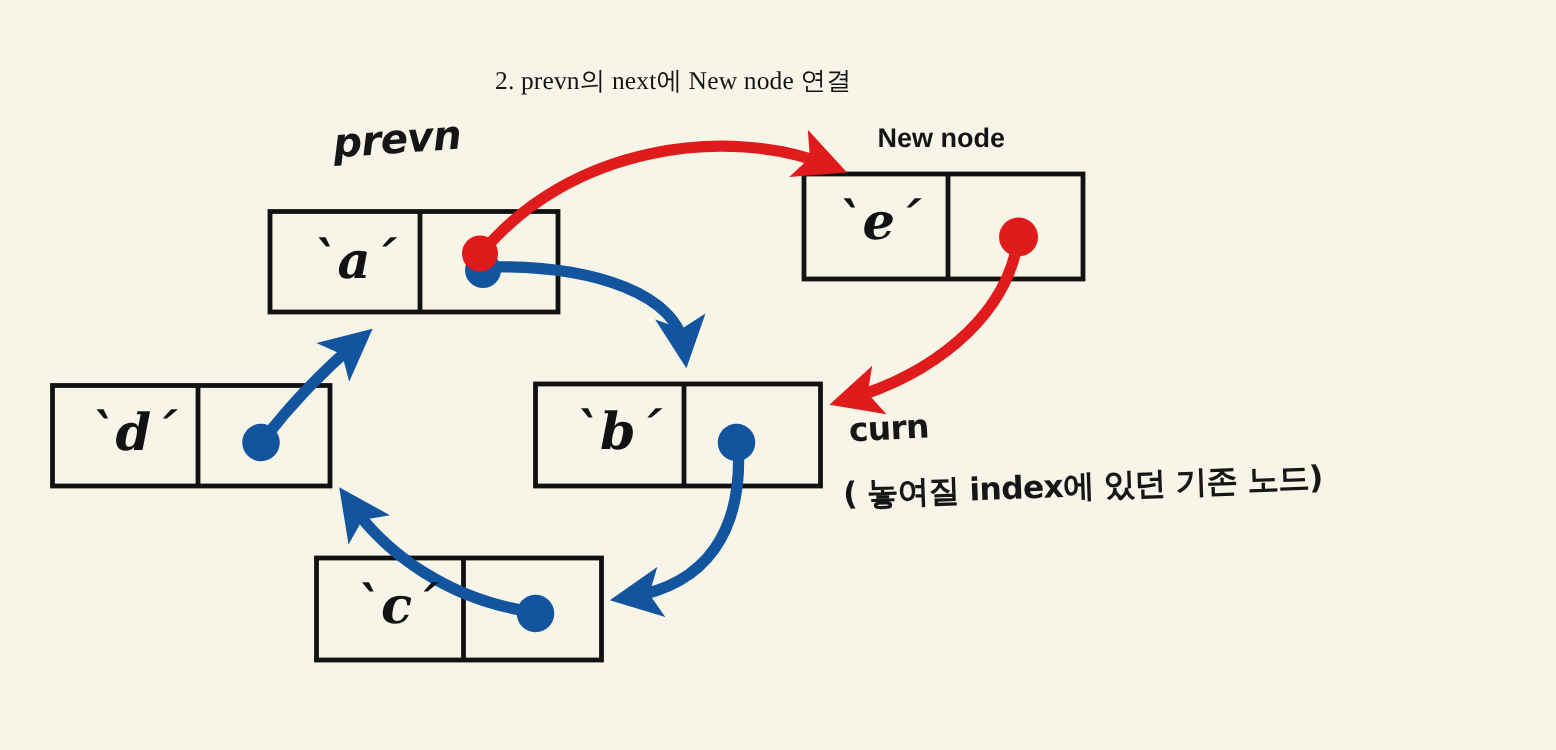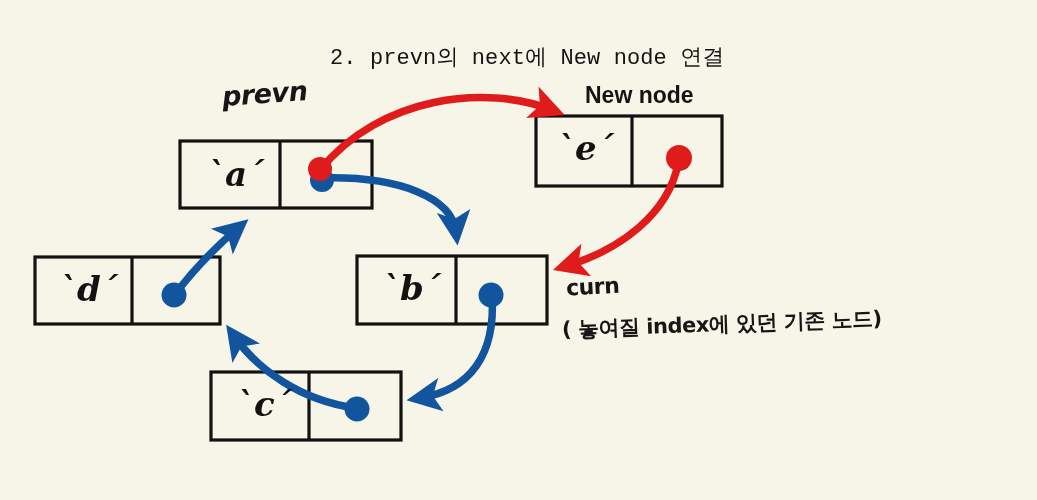--- a/index.html
+++ b/index.html
@@ -25,27 +25,27 @@
     top: 0;
     width: 1037px;
     height: 500px;
   }
   .label {
     position: absolute;
     white-space: nowrap;
     color: #141414;
   }
   .label-print {
-    font-family: Liberation Mono, monospace;
-    font-size: 22px;
+    font-family: Liberation Serif, serif;
+    font-size: 17px;
     letter-spacing: 0.1px;
   }
   .label-print-bold {
     font-family: "Liberation Sans", sans-serif;
-    font-size: 23px;
+    font-size: 18px;
     font-weight: bold;
   }
   .label-hand {
     font-family: "DejaVu Sans", sans-serif;
     font-weight: bold;
     font-style: italic;
     font-size: 27px;
     letter-spacing: -0.5px;
     color: #161616;
   }

